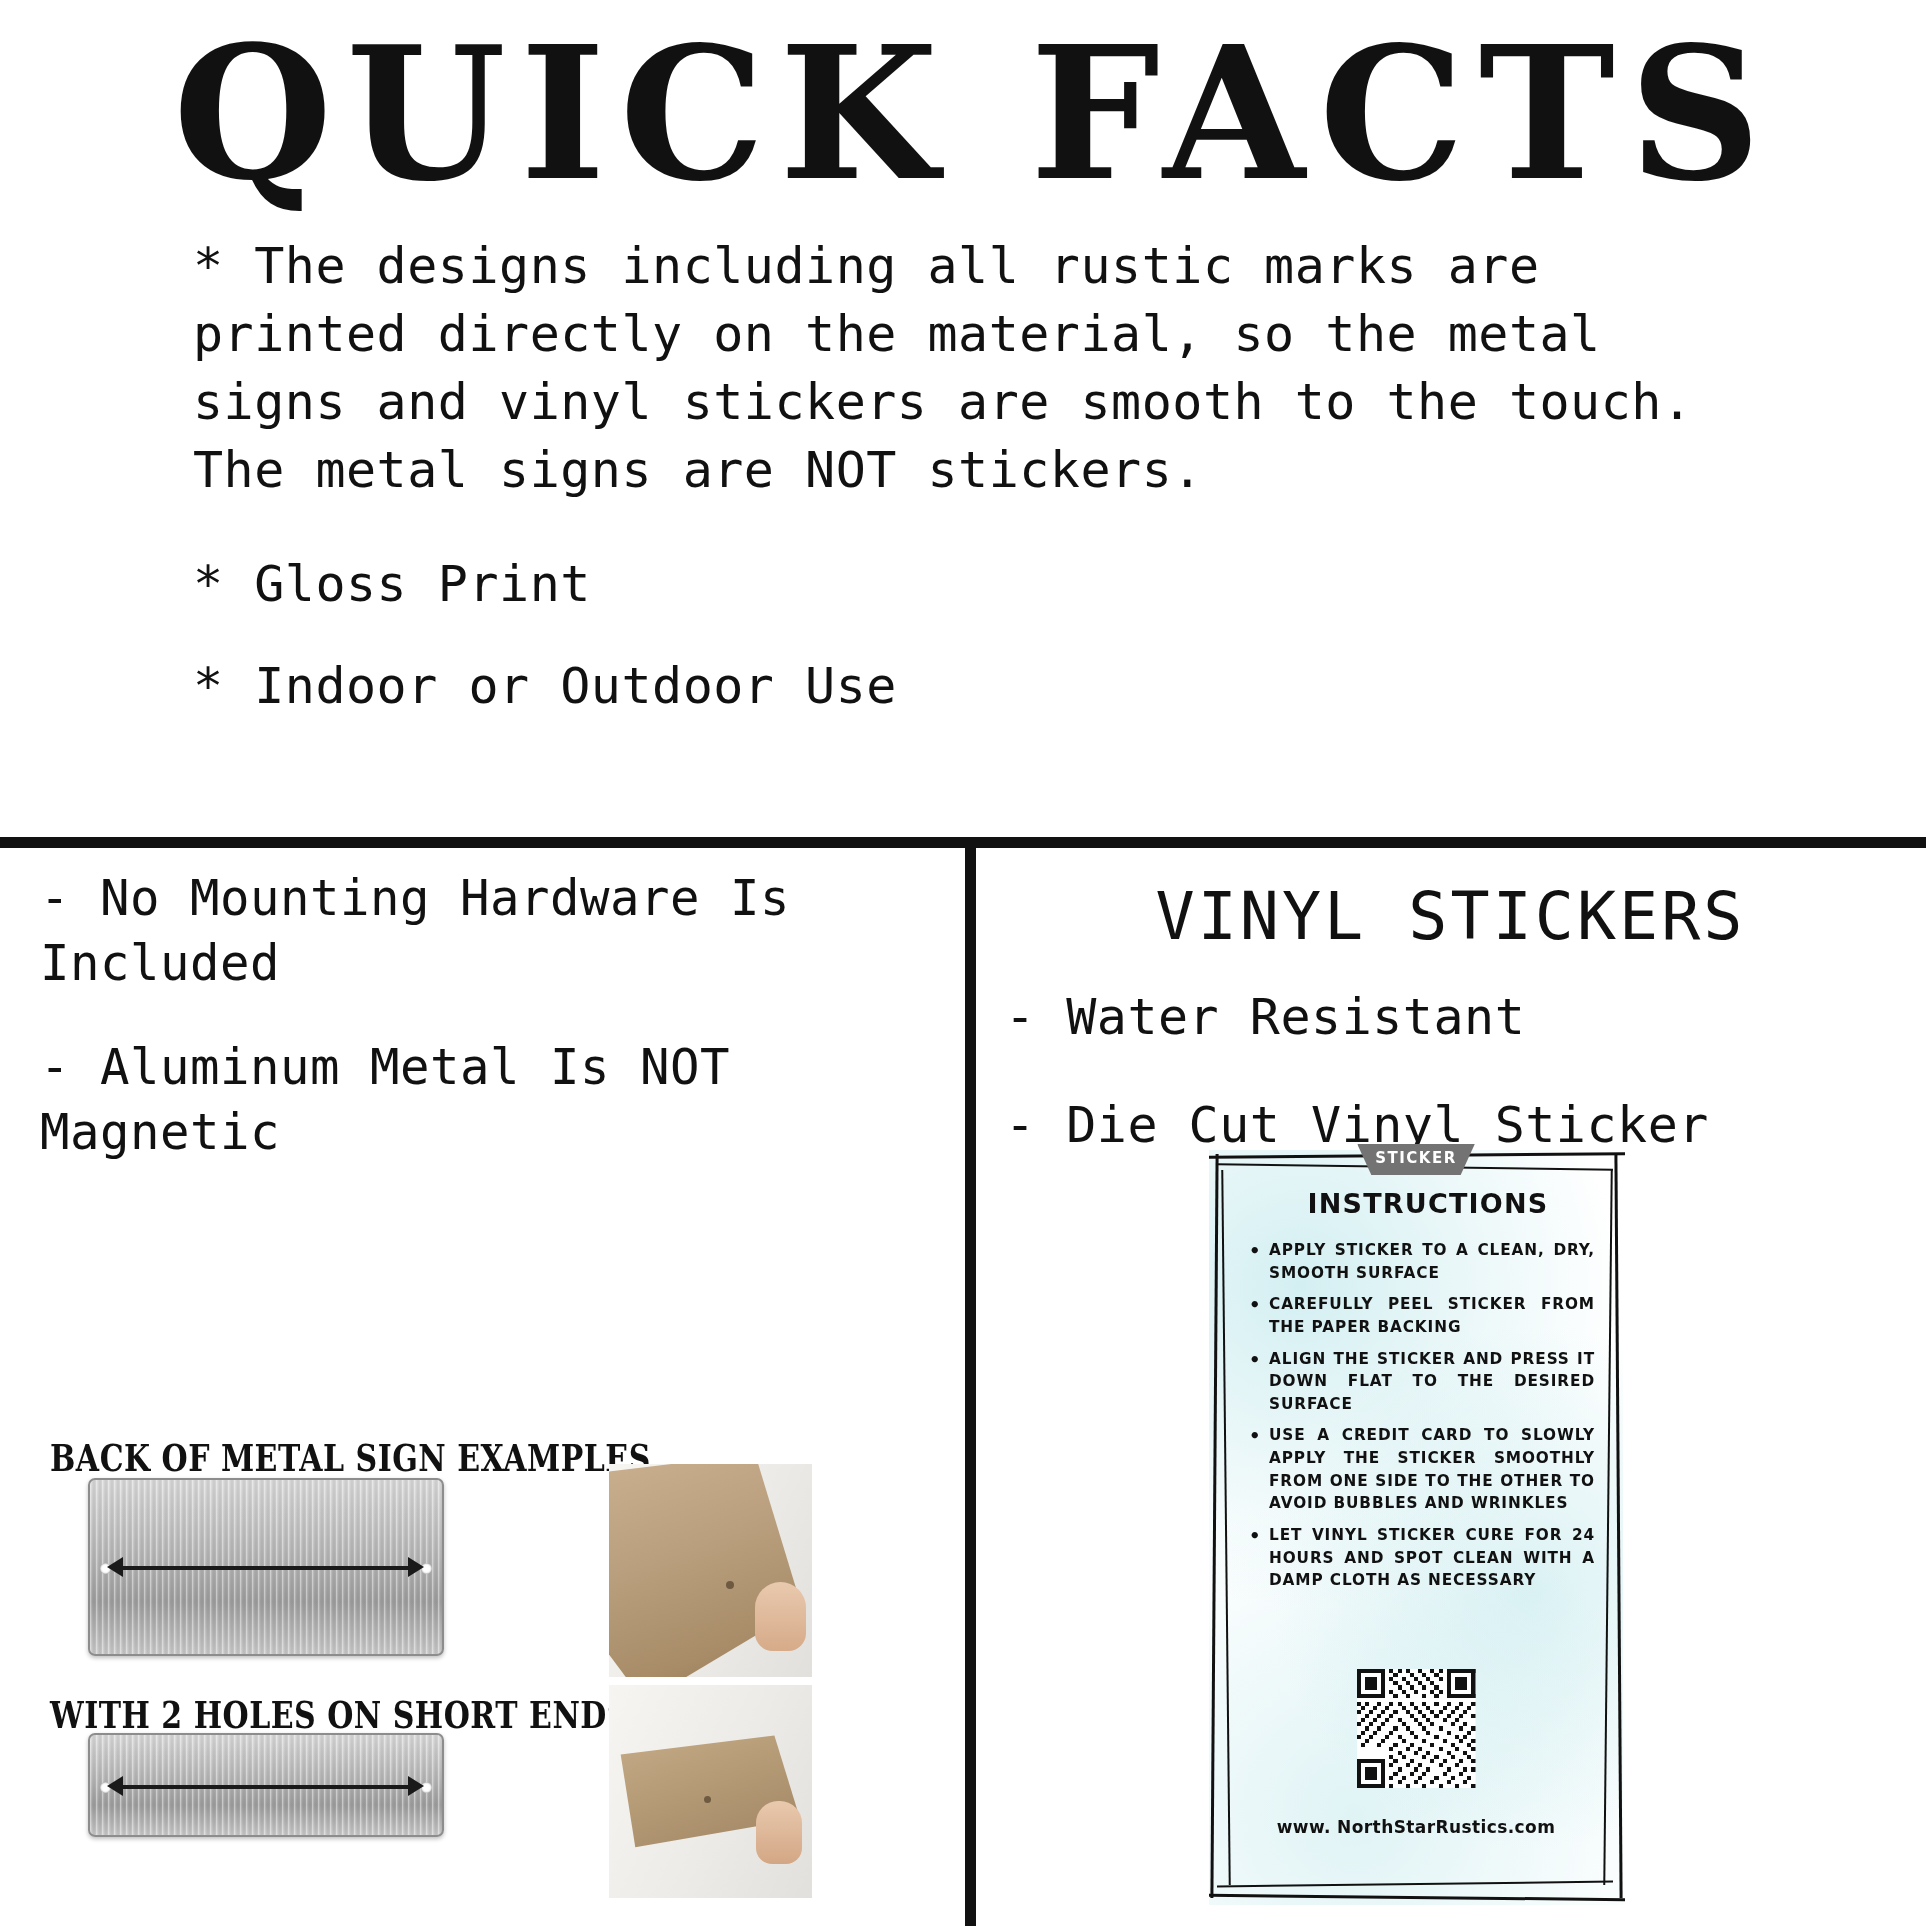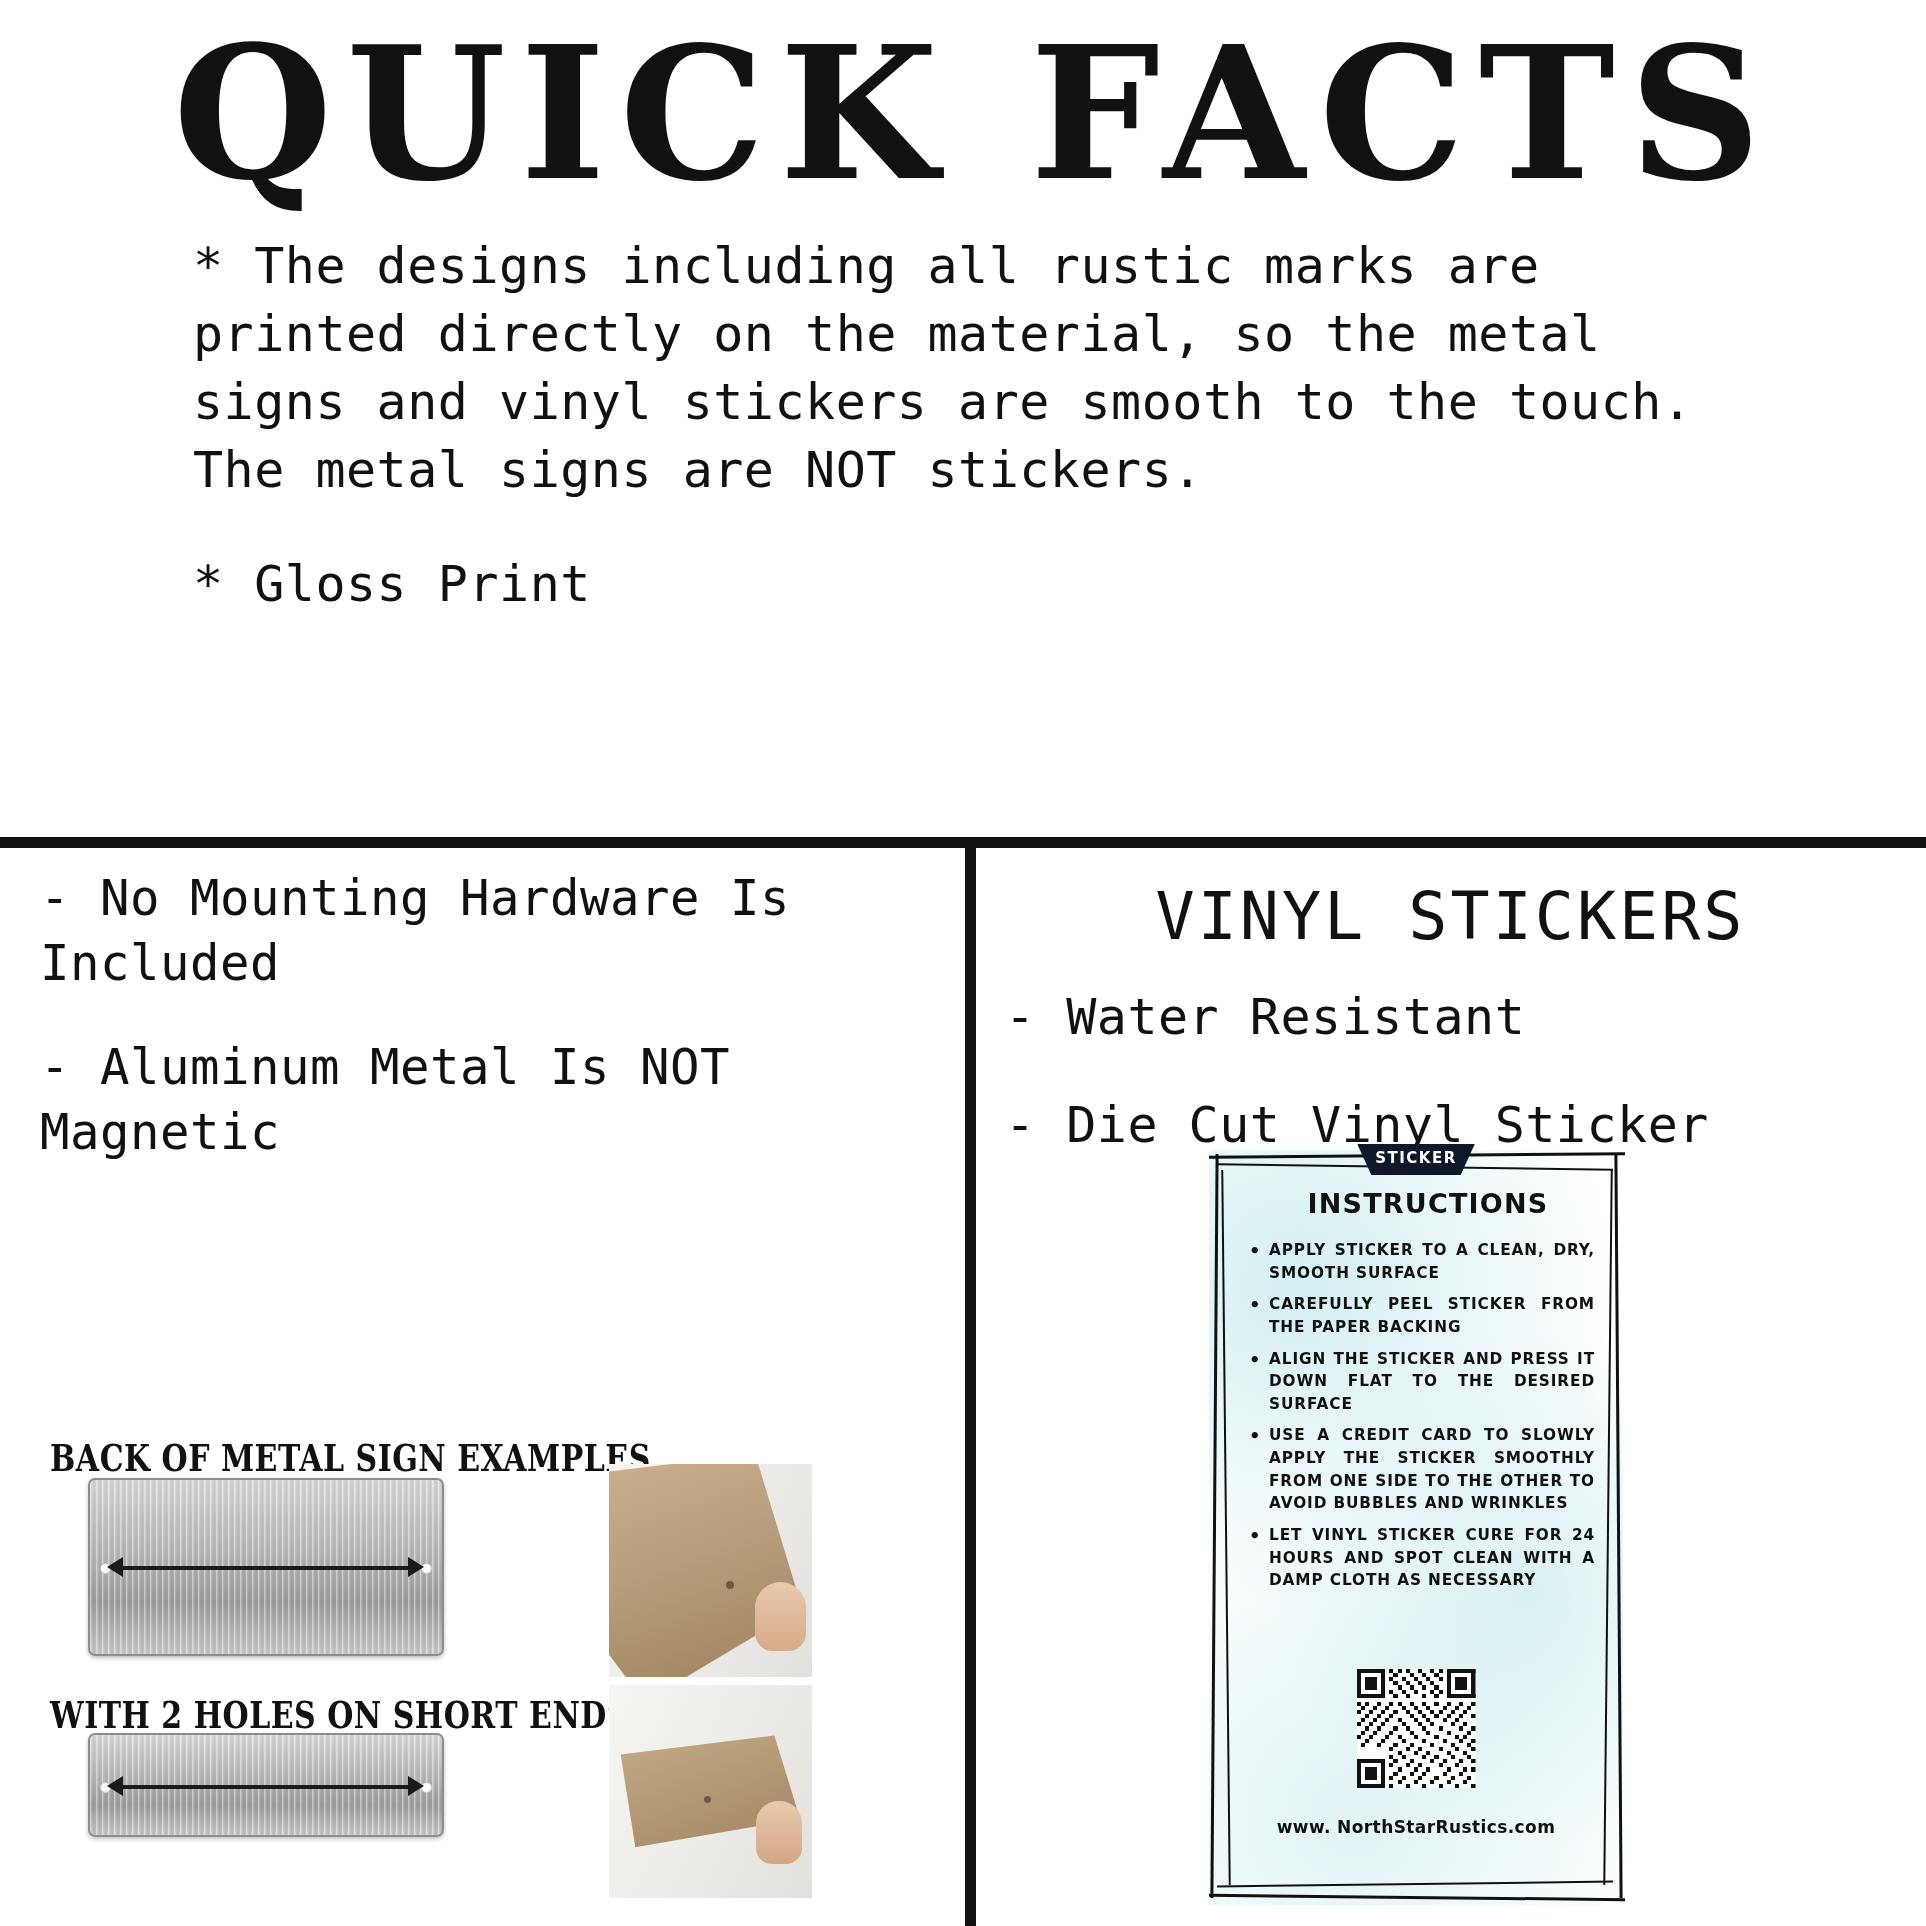--- a/index.html
+++ b/index.html
@@ -210,21 +210,21 @@
   #fl-left   { left: 10px; top: 10px;  width: 3px;  height: 744px; transform: rotate(0.4deg); }
   #fl-right  { left: 414px;top: 10px;  width: 3px;  height: 744px; transform: rotate(-0.4deg); }
   #fl-top2   { left: 14px; top: 22px;  width: 396px; height: 2px; transform: rotate(0.8deg); }
   #fl-bot2   { left: 14px; top: 739px; width: 396px; height: 2px; transform: rotate(-0.7deg); }
   #fl-left2  { left: 22px; top: 26px;  width: 2px;  height: 715px; transform: rotate(-0.6deg); }
   #fl-right2 { left: 404px;top: 26px;  width: 2px;  height: 715px; transform: rotate(0.6deg); }
 
   #sticker-tab {
     position: absolute;
     left: 50%; top: 0; transform: translateX(-50%);
-    background: #0f172a;
+    background: #737373;
     color: #ffffff;
     font-family: "DejaVu Sans", sans-serif;
     font-weight: 700;
     font-size: 15px;
     letter-spacing: 1.5px;
     padding: 5px 18px 8px 18px;
     clip-path: polygon(0 0, 100% 0, 88% 100%, 12% 100%);
   }
   #sticker-heading {
     position: absolute;
@@ -274,20 +274,21 @@
     letter-spacing: 0.4px;
   }
 </style>
 </head>
 <body>
 
 <div id="top">
   <h1 id="title">QUICK FACTS</h1>
   <p class="fact p1">* The designs including all rustic marks are printed directly on the material, so the metal signs and vinyl stickers are smooth to the touch. The metal signs are NOT stickers.</p>
   <p class="fact">* Gloss Print</p>
+  <p class="fact">* Indoor or Outdoor Use</p>
 </div>
 
 <div id="hdiv"></div>
 <div id="vdiv"></div>
 
 <div id="bottom">
 
   <div class="col left">
     <div class="bullet tight">- No Mounting Hardware Is Included</div>
     <div class="bullet">- Aluminum Metal Is NOT Magnetic</div>

